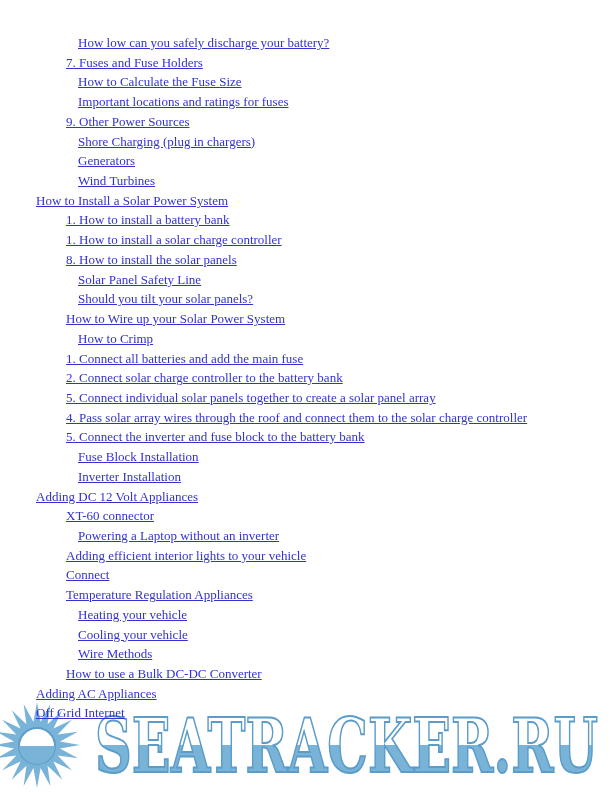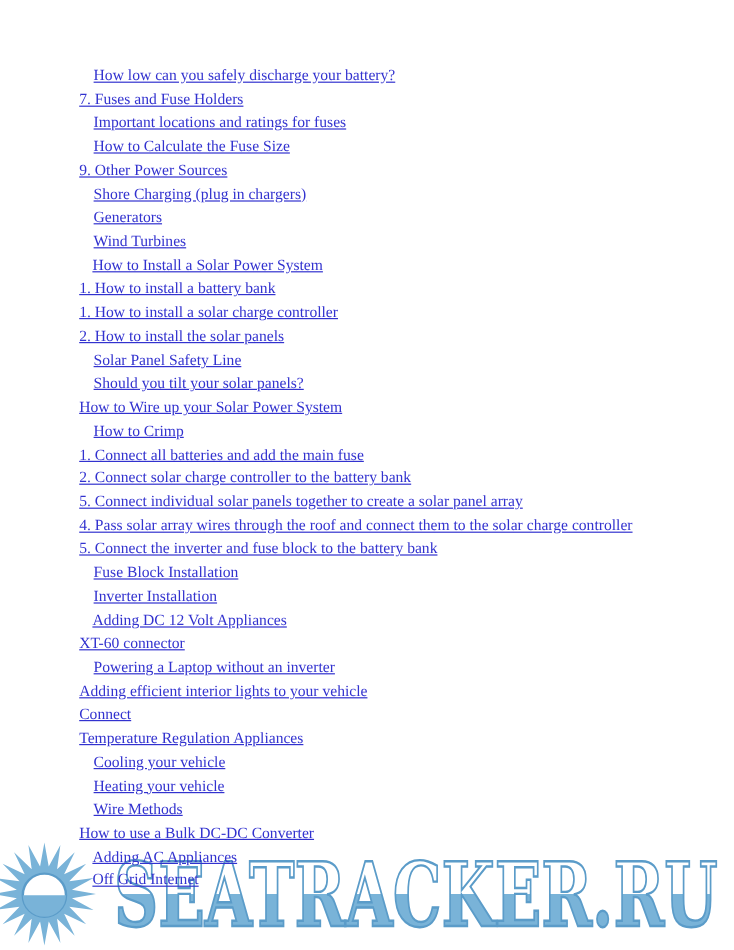--- a/index.html
+++ b/index.html
@@ -12,32 +12,32 @@
   html,body{margin:0;padding:0;background:#888;}
   .page{
     position:relative;
     width:612px;height:792px;
     margin:0 auto;
     background:var(--page-bg);
     overflow:hidden;
     font-family:"Liberation Serif", serif;
   }
   .toc{
-    position:absolute;top:33px;left:0;right:0;z-index:1;margin-top:20px;
+    position:absolute;top:33px;left:0;right:0;z-index:1;
   }
   .toc a{
     display:block;
     font-size:13px;
     line-height:19.72px;
     color:var(--link-color);
     text-decoration:underline;
     cursor:pointer;
     white-space:nowrap;
   }
-  .toc a.lvl0{padding-left:77px;}
+  .toc a.lvl0{padding-left:36px;}
   .toc a.lvl1{padding-left:66px;}
   .toc a.lvl2{padding-left:78px;}
   .watermark{
     position:absolute;left:0;top:695px;width:612px;height:97px;z-index:0;
   }
   .wm-star{fill:var(--wm-fill);}
   .wm-disc{fill:var(--wm-hollow);stroke:var(--wm-outline);stroke-width:2;}
   .wm-disc-bottom{fill:var(--wm-fill);}
   .wm-text{
     font-family:"DejaVu Serif", serif;
@@ -68,48 +68,48 @@
       <circle class="wm-disc" cx="37" cy="51" r="18"></circle>
       <path class="wm-disc-bottom" d="M19,51 A18,18 0 0 0 55,51 Z"></path>
     </g>
 
     <text class="wm-text" x="95" y="77" font-size="74" textLength="503" lengthAdjust="spacingAndGlyphs" fill="url(#wmgrad)">SEATRACKER.RU</text>
   </svg>
 
   <nav class="toc" id="toc">
       <a class="lvl2">How low can you safely discharge your battery?</a>
       <a class="lvl1">7. Fuses and Fuse Holders</a>
+      <a class="lvl2">How to Calculate the Fuse Size</a>
       <a class="lvl2">Important locations and ratings for fuses</a>
-      <a class="lvl2">How to Calculate the Fuse Size</a>
       <a class="lvl1">9. Other Power Sources</a>
       <a class="lvl2">Shore Charging (plug in chargers)</a>
       <a class="lvl2">Generators</a>
       <a class="lvl2">Wind Turbines</a>
       <a class="lvl0">How to Install a Solar Power System</a>
       <a class="lvl1">1. How to install a battery bank</a>
       <a class="lvl1">1. How to install a solar charge controller</a>
-      <a class="lvl1">2. How to install the solar panels</a>
+      <a class="lvl1">8. How to install the solar panels</a>
       <a class="lvl2">Solar Panel Safety Line</a>
       <a class="lvl2">Should you tilt your solar panels?</a>
       <a class="lvl1">How to Wire up your Solar Power System</a>
       <a class="lvl2">How to Crimp</a>
       <a class="lvl1">1. Connect all batteries and add the main fuse</a>
       <a class="lvl1">2. Connect solar charge controller to the battery bank</a>
       <a class="lvl1">5. Connect individual solar panels together to create a solar panel array</a>
       <a class="lvl1">4. Pass solar array wires through the roof and connect them to the solar charge controller</a>
       <a class="lvl1">5. Connect the inverter and fuse block to the battery bank</a>
       <a class="lvl2">Fuse Block Installation</a>
       <a class="lvl2">Inverter Installation</a>
       <a class="lvl0">Adding DC 12 Volt Appliances</a>
       <a class="lvl1">XT-60 connector</a>
       <a class="lvl2">Powering a Laptop without an inverter</a>
       <a class="lvl1">Adding efficient interior lights to your vehicle</a>
       <a class="lvl1">Connect</a>
       <a class="lvl1">Temperature Regulation Appliances</a>
+      <a class="lvl2">Heating your vehicle</a>
       <a class="lvl2">Cooling your vehicle</a>
-      <a class="lvl2">Heating your vehicle</a>
       <a class="lvl2">Wire Methods</a>
       <a class="lvl1">How to use a Bulk DC-DC Converter</a>
       <a class="lvl0">Adding AC Appliances</a>
       <a class="lvl0">Off Grid Internet</a>
     </nav>
 
 </div>
 
 </body></html>

